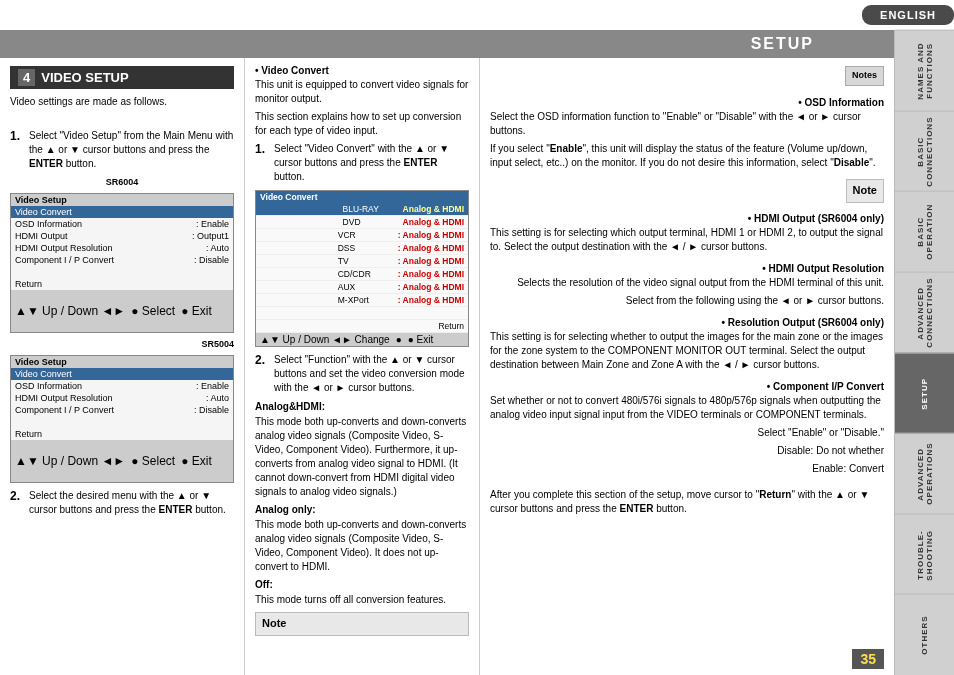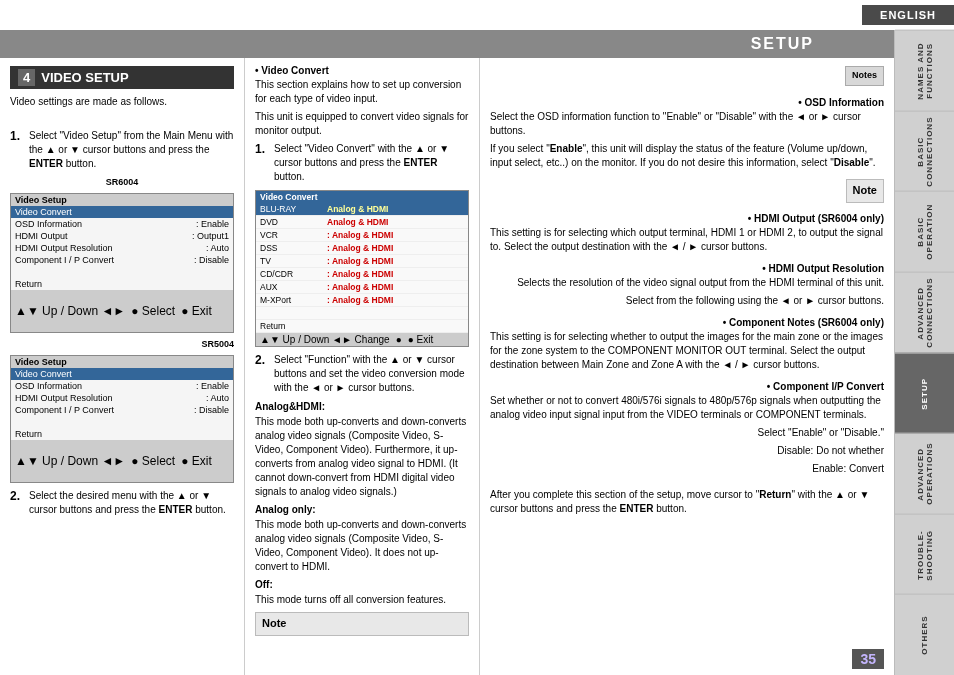--- a/index.html
+++ b/index.html
@@ -23,20 +23,21 @@
       justify-content: flex-end;
       align-items: center;
     }
     .english-tab {
       background: #4a4a4a;
       color: #fff;
       font-size: 11px;
       font-weight: bold;
       padding: 4px 18px;
       letter-spacing: 1px;
+      border-radius: 9px;
     }
 
     
     .setup-banner {
       position: absolute;
       top: 30px;
       left: 0;
       right: 60px;
       height: 28px;
       background: #888;
@@ -208,24 +209,23 @@
       width: 100%;
     }
     .vc-table-header {
       background: #336699;
       color: #fff;
       padding: 1px 4px;
       font-weight: bold;
     }
     .vc-table-row {
       display: flex;
-      justify-content: flex-start;
+      justify-content: flex-end;
       padding: 1px 4px;
       border-bottom: 1px solid #eee;
-      gap: 7px;
     }
     .vc-table-row.vc-selected {
       background: #336699;
       color: #fff;
     }
     .vc-table-row .left-val { min-width: 60px; }
     .vc-table-row .right-val { color: #c00; font-weight: bold; }
     .vc-table-row.vc-selected .right-val { color: #ff9; }
     .vc-footer {
       background: #ccc;
@@ -269,21 +269,21 @@
       font-weight: bold;
       font-size: 9px;
       margin-bottom: 2px;
     }
 
     .page-number {
       position: absolute;
       bottom: 6px;
       right: 70px;
       background: #555;
-      color: #c4b5fd;
+      color: #fde047;
       font-size: 14px;
       font-weight: bold;
       padding: 2px 8px;
     }
   </style>
 </head>
 <body>
 
 <div class="top-header">
   <div class="english-tab">ENGLISH</div>
@@ -391,22 +391,22 @@
     </div>
 
     <div class="step">
       <span class="step-num">2.</span>
       <span class="step-text">Select the desired menu with the ▲ or ▼ cursor buttons and press the <strong>ENTER</strong> button.</span>
     </div>
   </div>
 
   <div class="mid-col">
     <div class="bullet-title">• Video Convert</div>
+    <p class="para">This unit is equipped to convert video signals for monitor output.</p>
     <p class="para">This section explains how to set up conversion for each type of video input.</p>
-    <p class="para">This unit is equipped to convert video signals for monitor output.</p>
 
     <div class="step">
       <span class="step-num">1.</span>
       <span class="step-text">Select "Video Convert" with the ▲ or ▼ cursor buttons and press the <strong>ENTER</strong> button.</span>
     </div>
 
     <div class="vc-table">
       <div class="vc-table-header">Video Convert</div>
       <div class="vc-table-row vc-selected">
         <span class="left-val">BLU-RAY</span>
@@ -487,21 +487,21 @@
       <div class="note-title">Note</div>
     </div>
 
     <div class="bullet-title">• HDMI Output (SR6004 only)</div>
     <p class="para">This setting is for selecting which output terminal, HDMI 1 or HDMI 2, to output the signal to. Select the output destination with the ◄ / ► cursor buttons.</p>
 
     <div class="bullet-title">• HDMI Output Resolution</div>
     <p class="para">Selects the resolution of the video signal output from the HDMI terminal of this unit.</p>
     <p class="para">Select from the following using the ◄ or ► cursor buttons.</p>
 
-    <div class="bullet-title">• Component Notes (SR6004 only)</div>
+    <div class="bullet-title">• Resolution Output (SR6004 only)</div>
     <p class="para">This setting is for selecting whether to output the images for the main zone or the images for the zone system to the COMPONENT MONITOR OUT terminal. Select the output destination between Main Zone and Zone A with the ◄ / ► cursor buttons.</p>
 
     <div class="bullet-title">• Component I/P Convert</div>
     <p class="para">Set whether or not to convert 480i/576i signals to 480p/576p signals when outputting the analog video input signal input from the VIDEO terminals or COMPONENT terminals.</p>
     <p class="para">Select "Enable" or "Disable."</p>
     <p class="para">Disable: Do not whether</p>
     <p class="para">Enable: Convert</p>
 
     <p class="para" style="margin-top: 8px; font-size:10px;">After you complete this section of the setup, move cursor to "<strong>Return</strong>" with the ▲ or ▼ cursor buttons and press the <strong>ENTER</strong> button.</p>
   </div>

